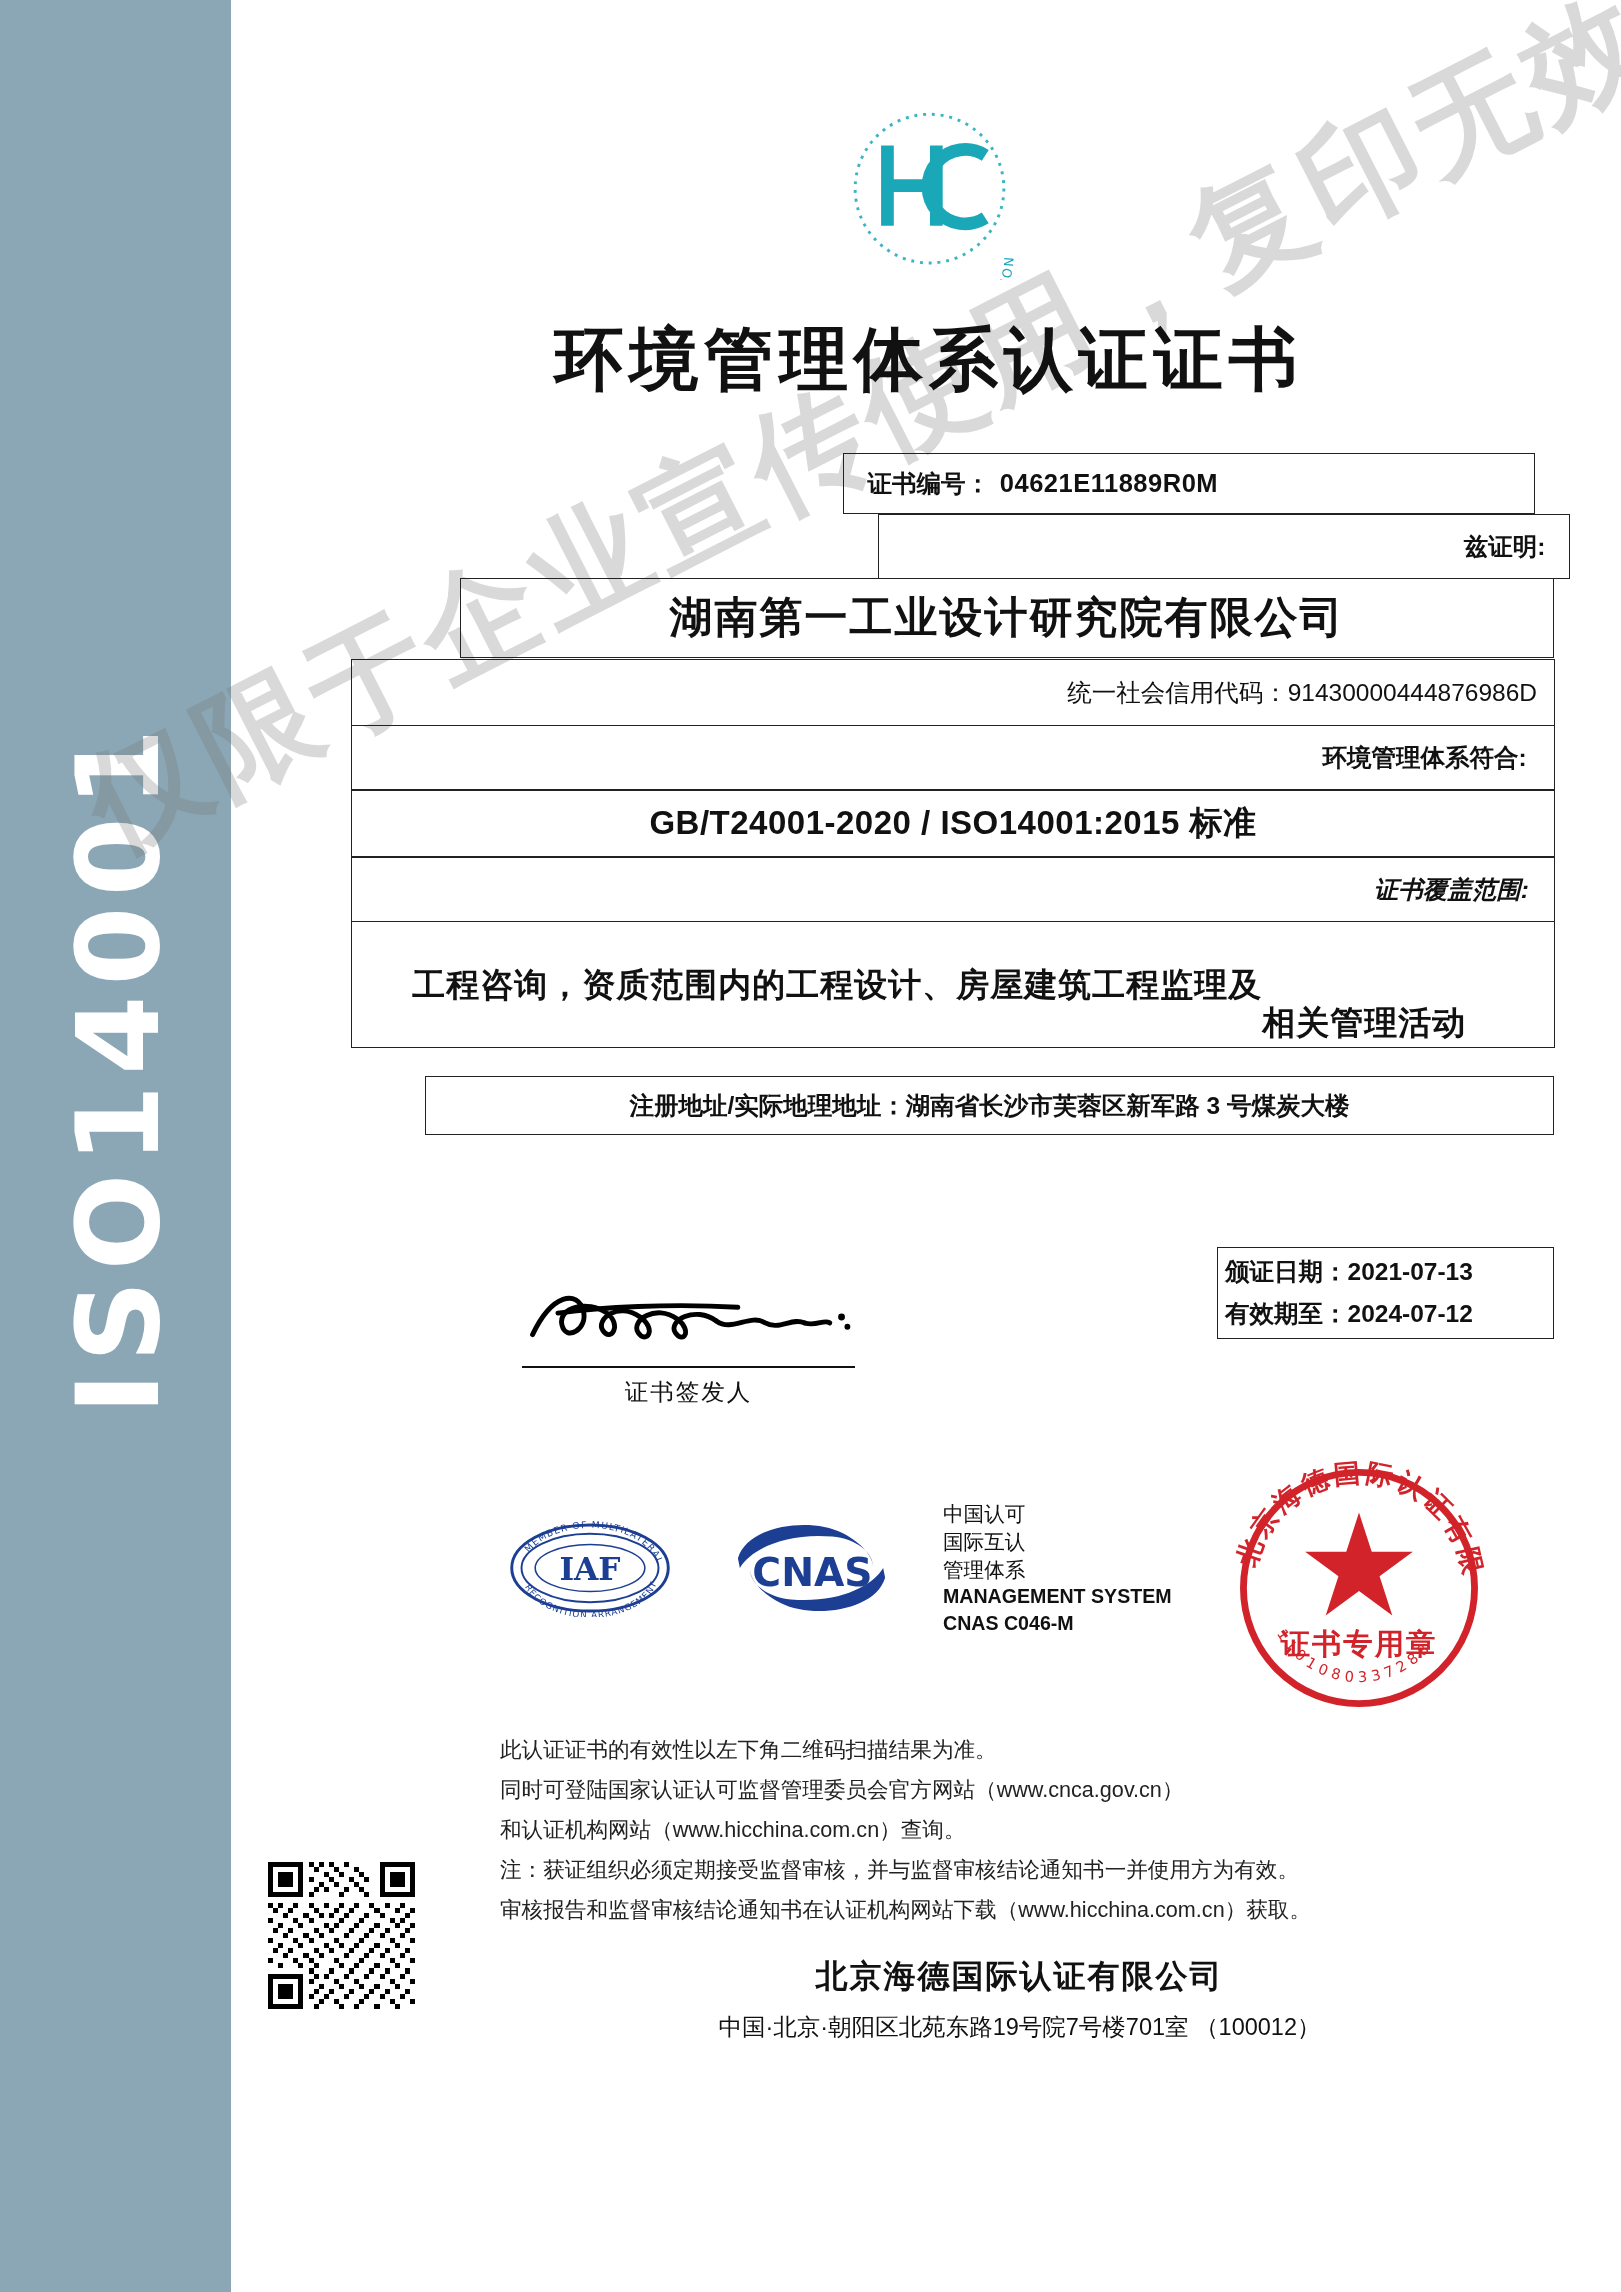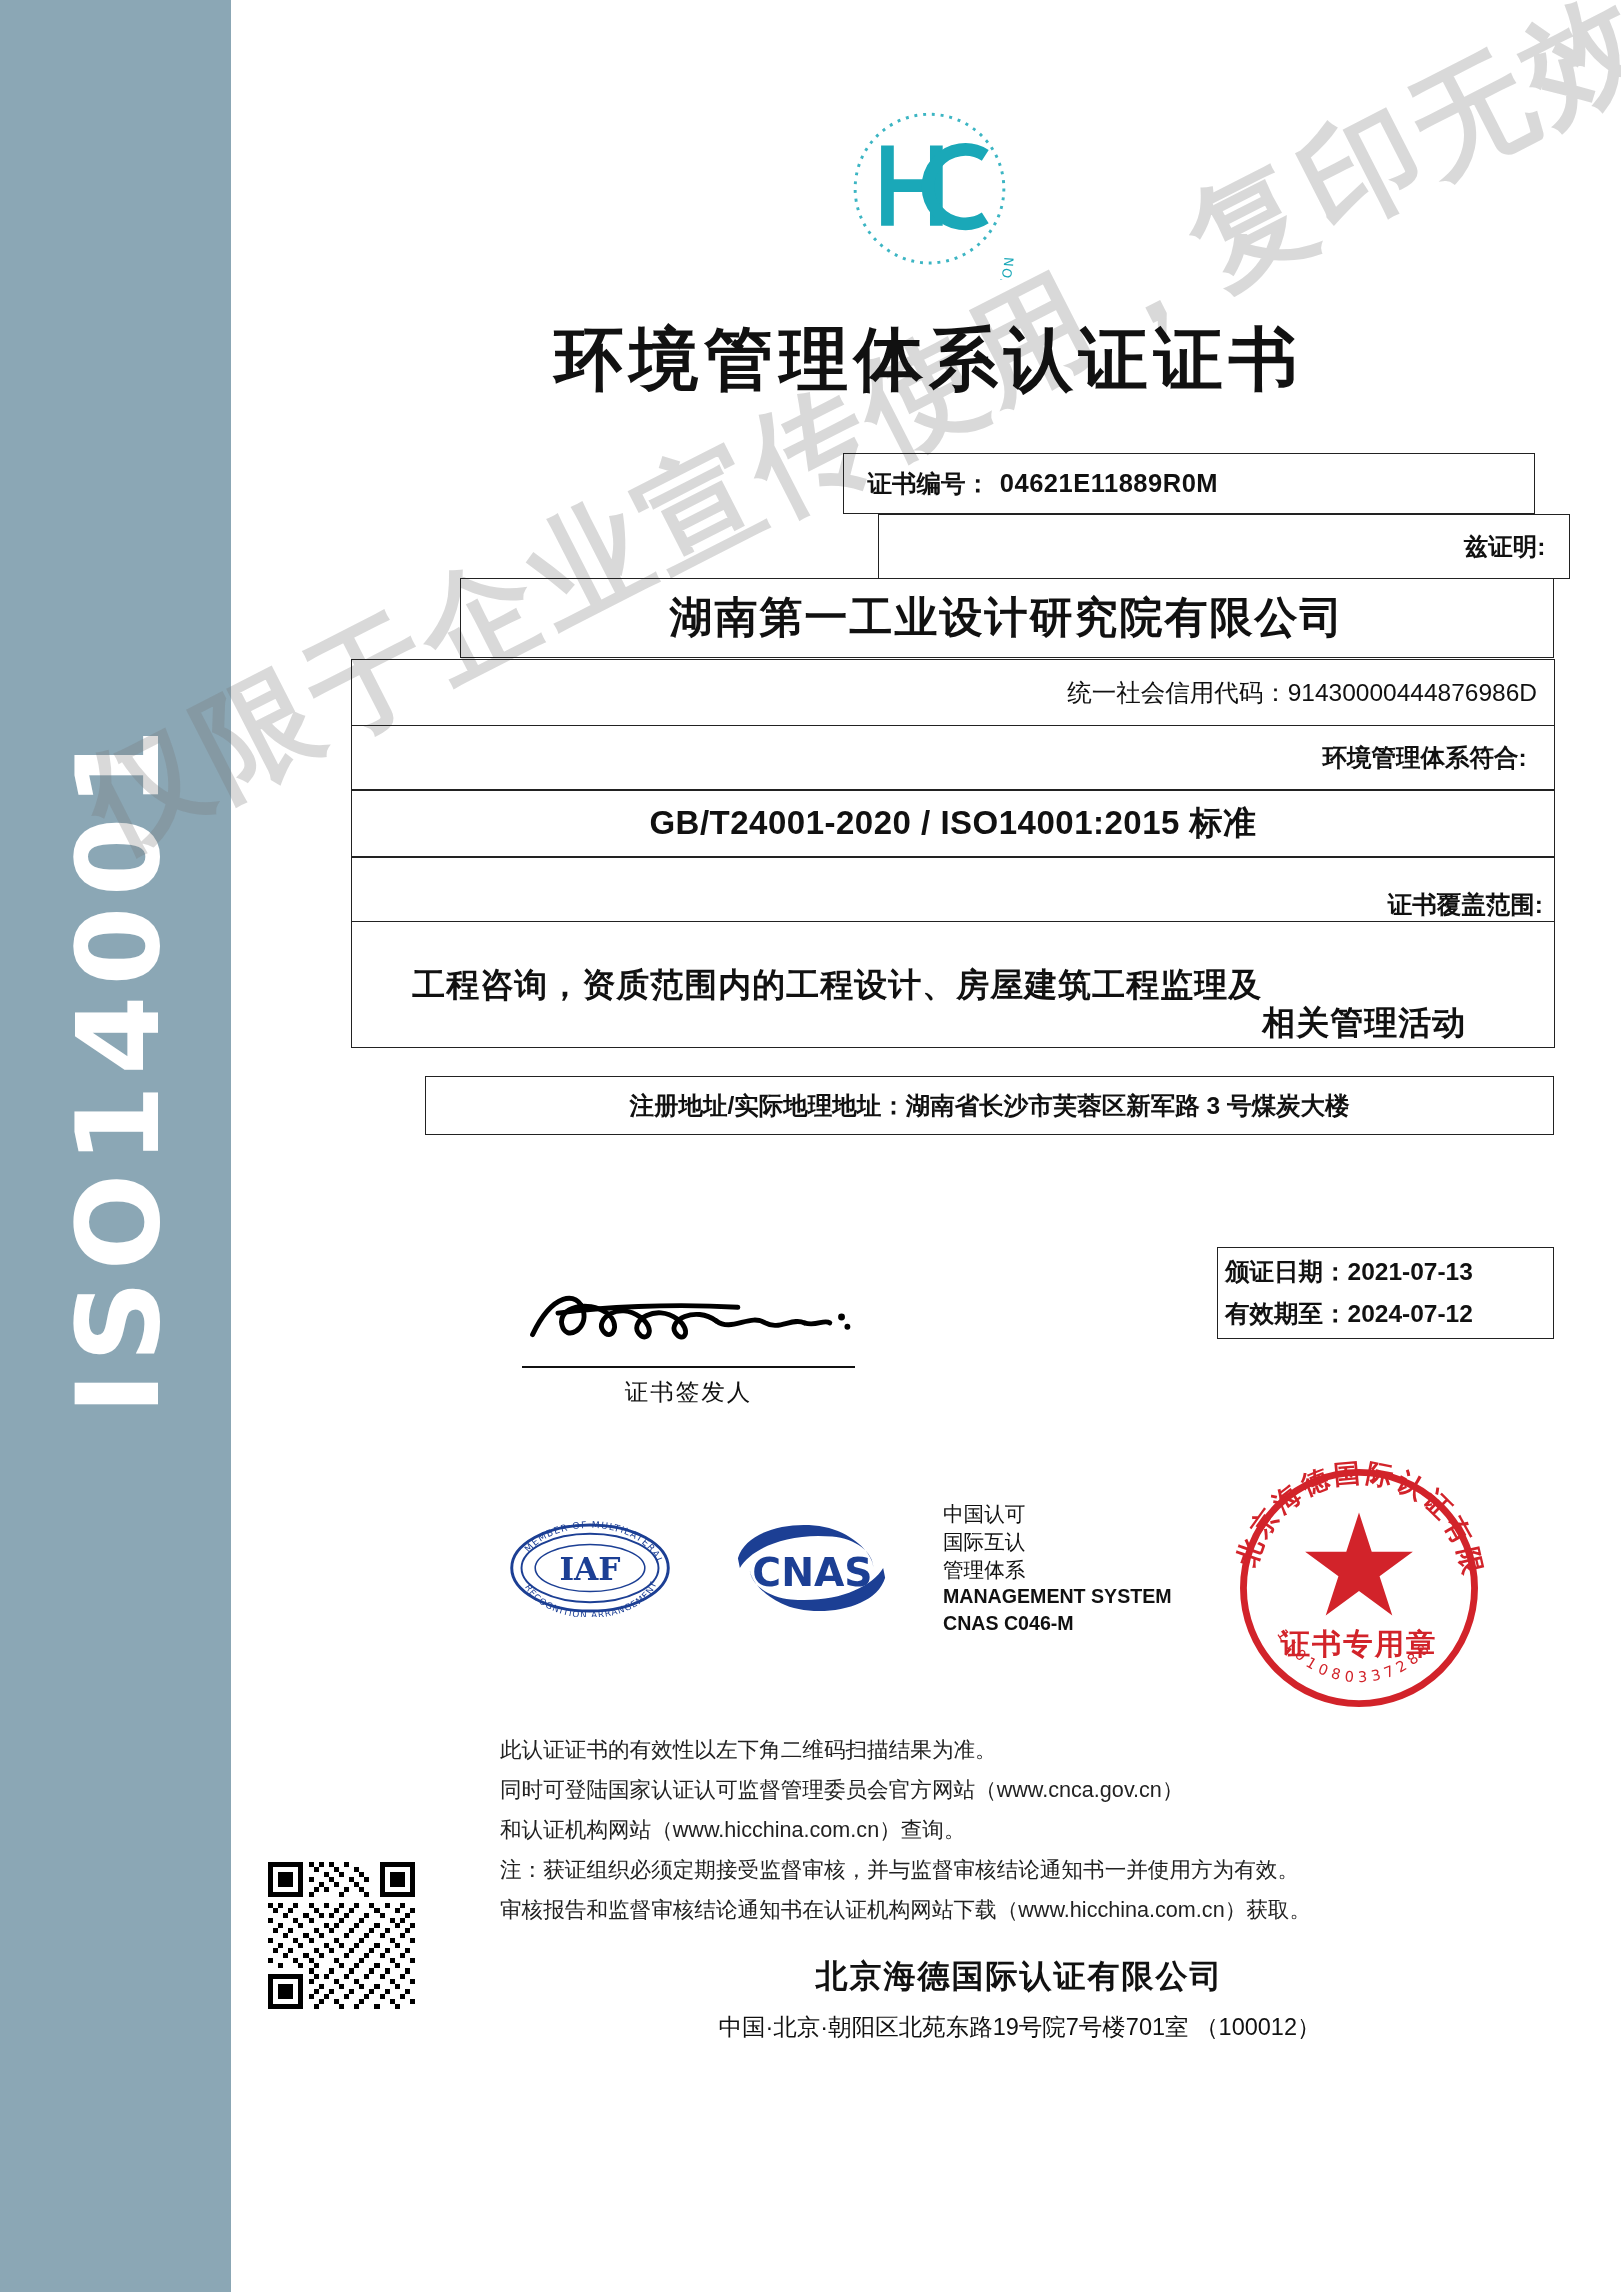--- a/index.html
+++ b/index.html
@@ -177,23 +177,24 @@
     justify-content: center;
   }
   .std-value { font-size: 33px; font-weight: bold; letter-spacing: 0.5px; }
 
   .scope-label-box {
     left: 114px;
     top: 857px;
     width: 1204px;
     height: 65px;
     display: flex;
-    align-items: flex-end;
+    align-items: center;
     justify-content: flex-end;
-    padding-right: 11px;
+    padding-right: 25px;
+    font-style: italic;
   }
   .scope-label { font-size: 24.5px; font-weight: bold; }
 
   .scope-value-box {
     left: 114px;
     top: 921px;
     width: 1204px;
     height: 127px;
     display: flex;
     align-items: center;

